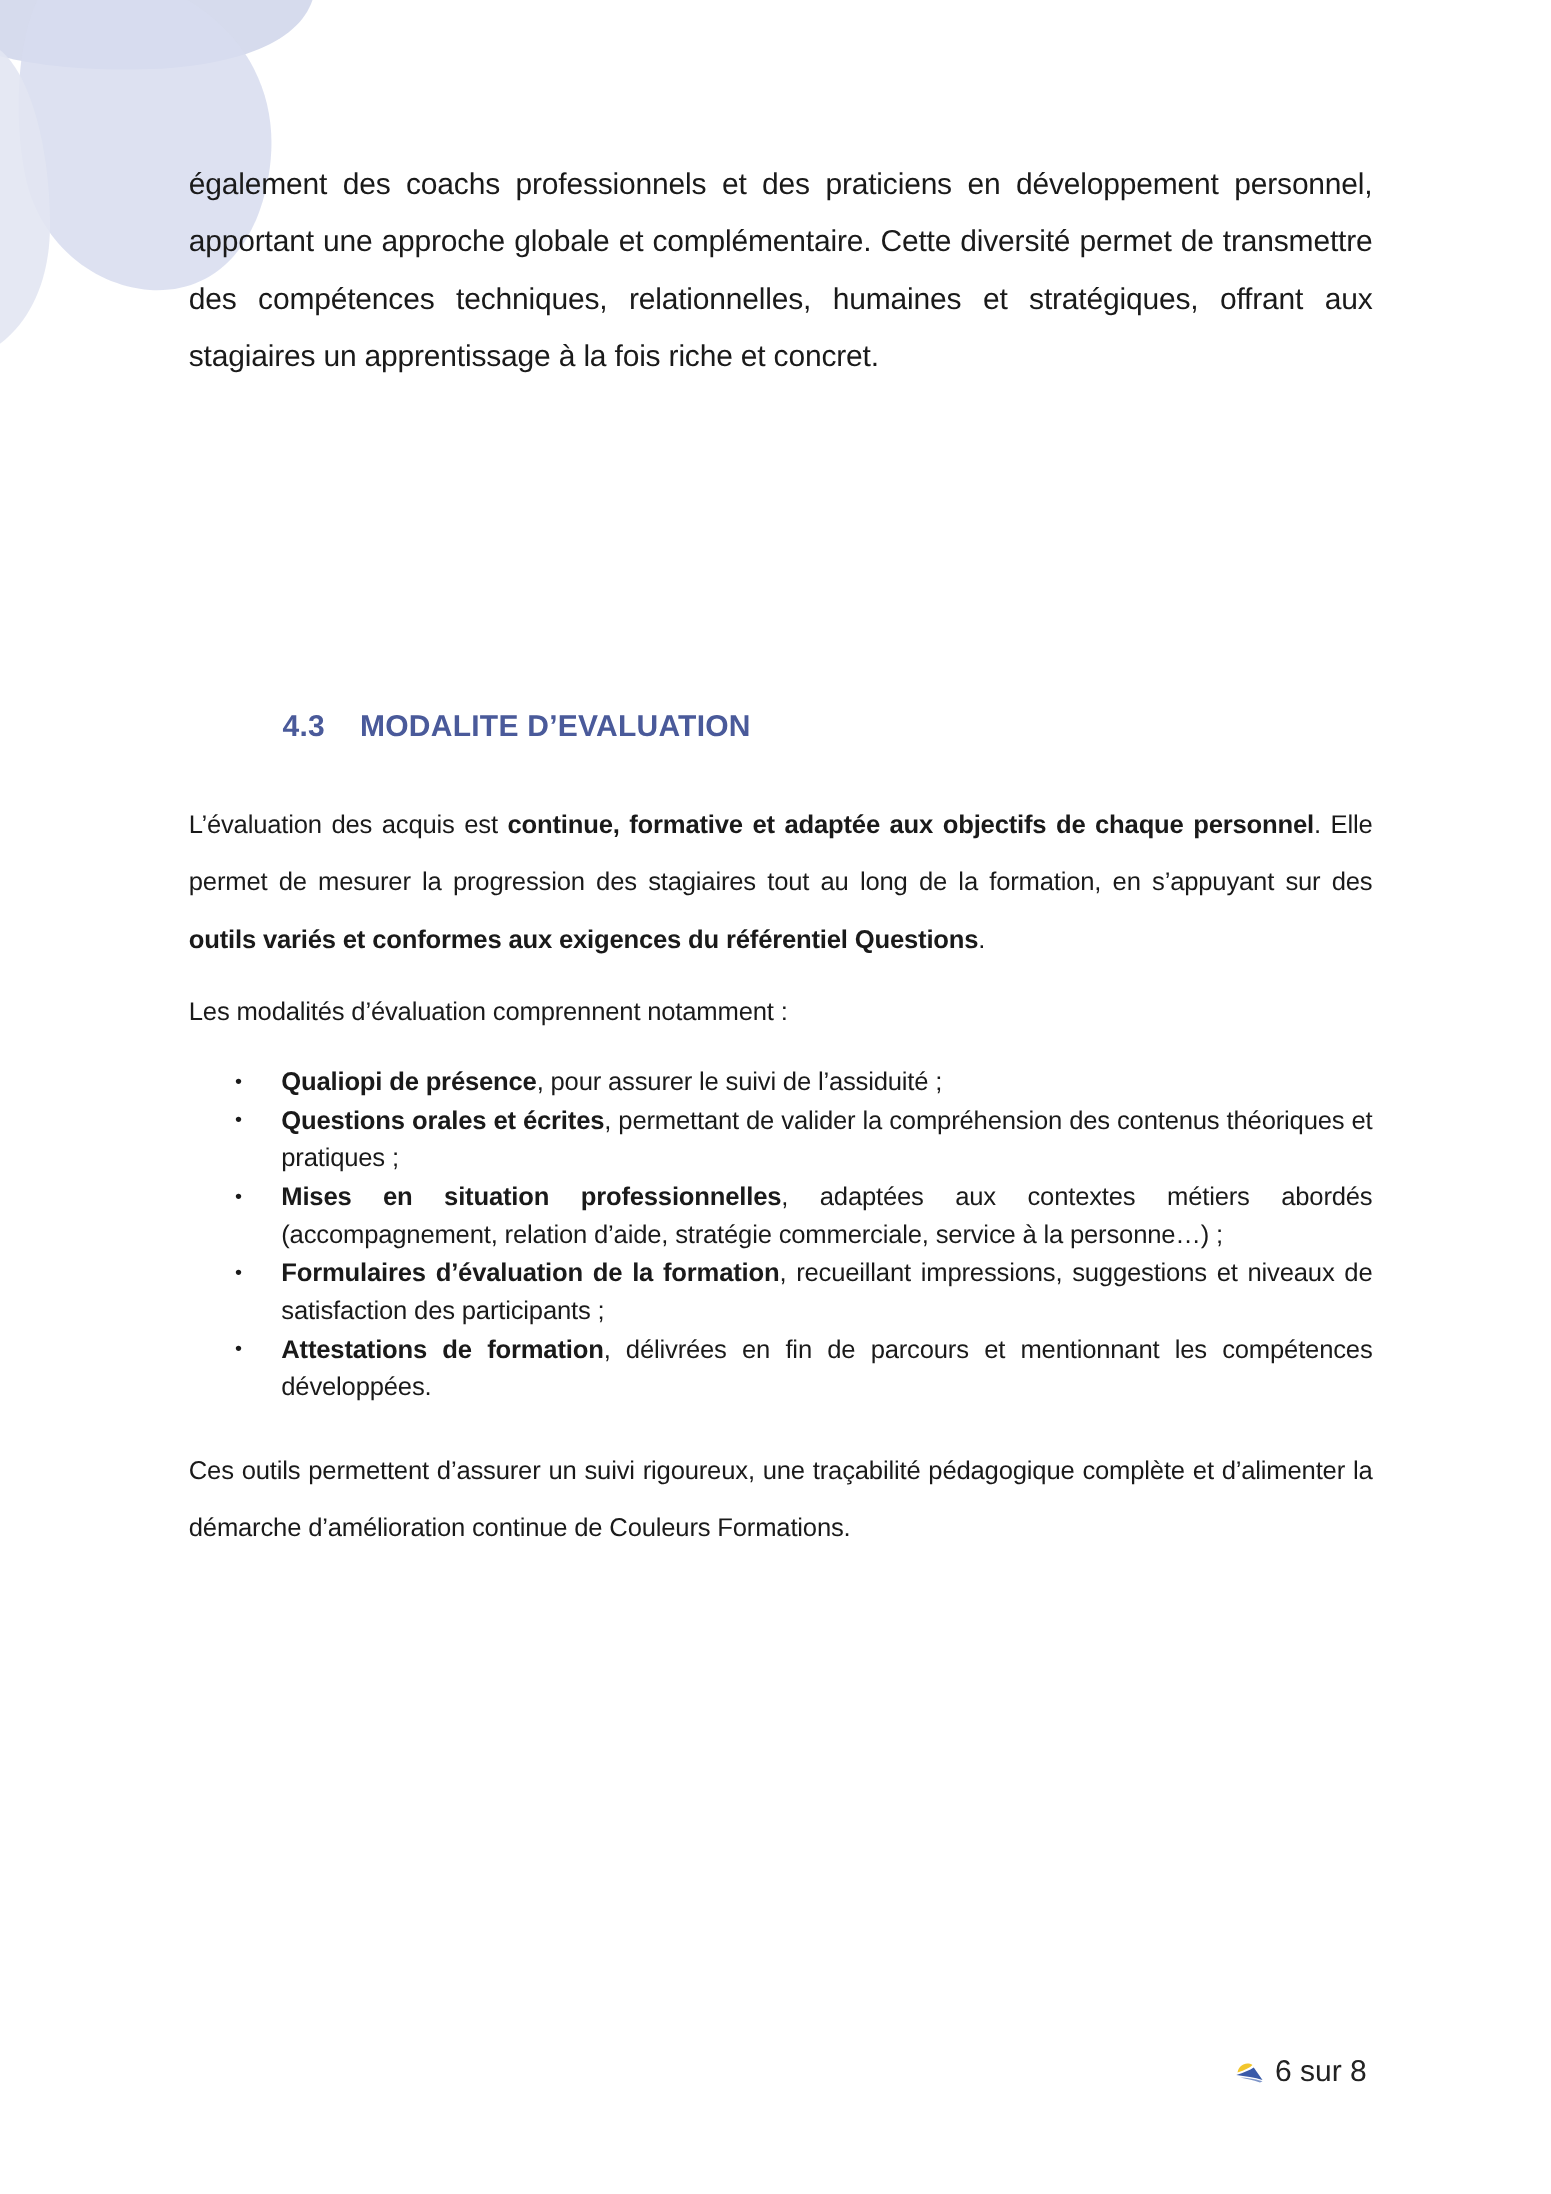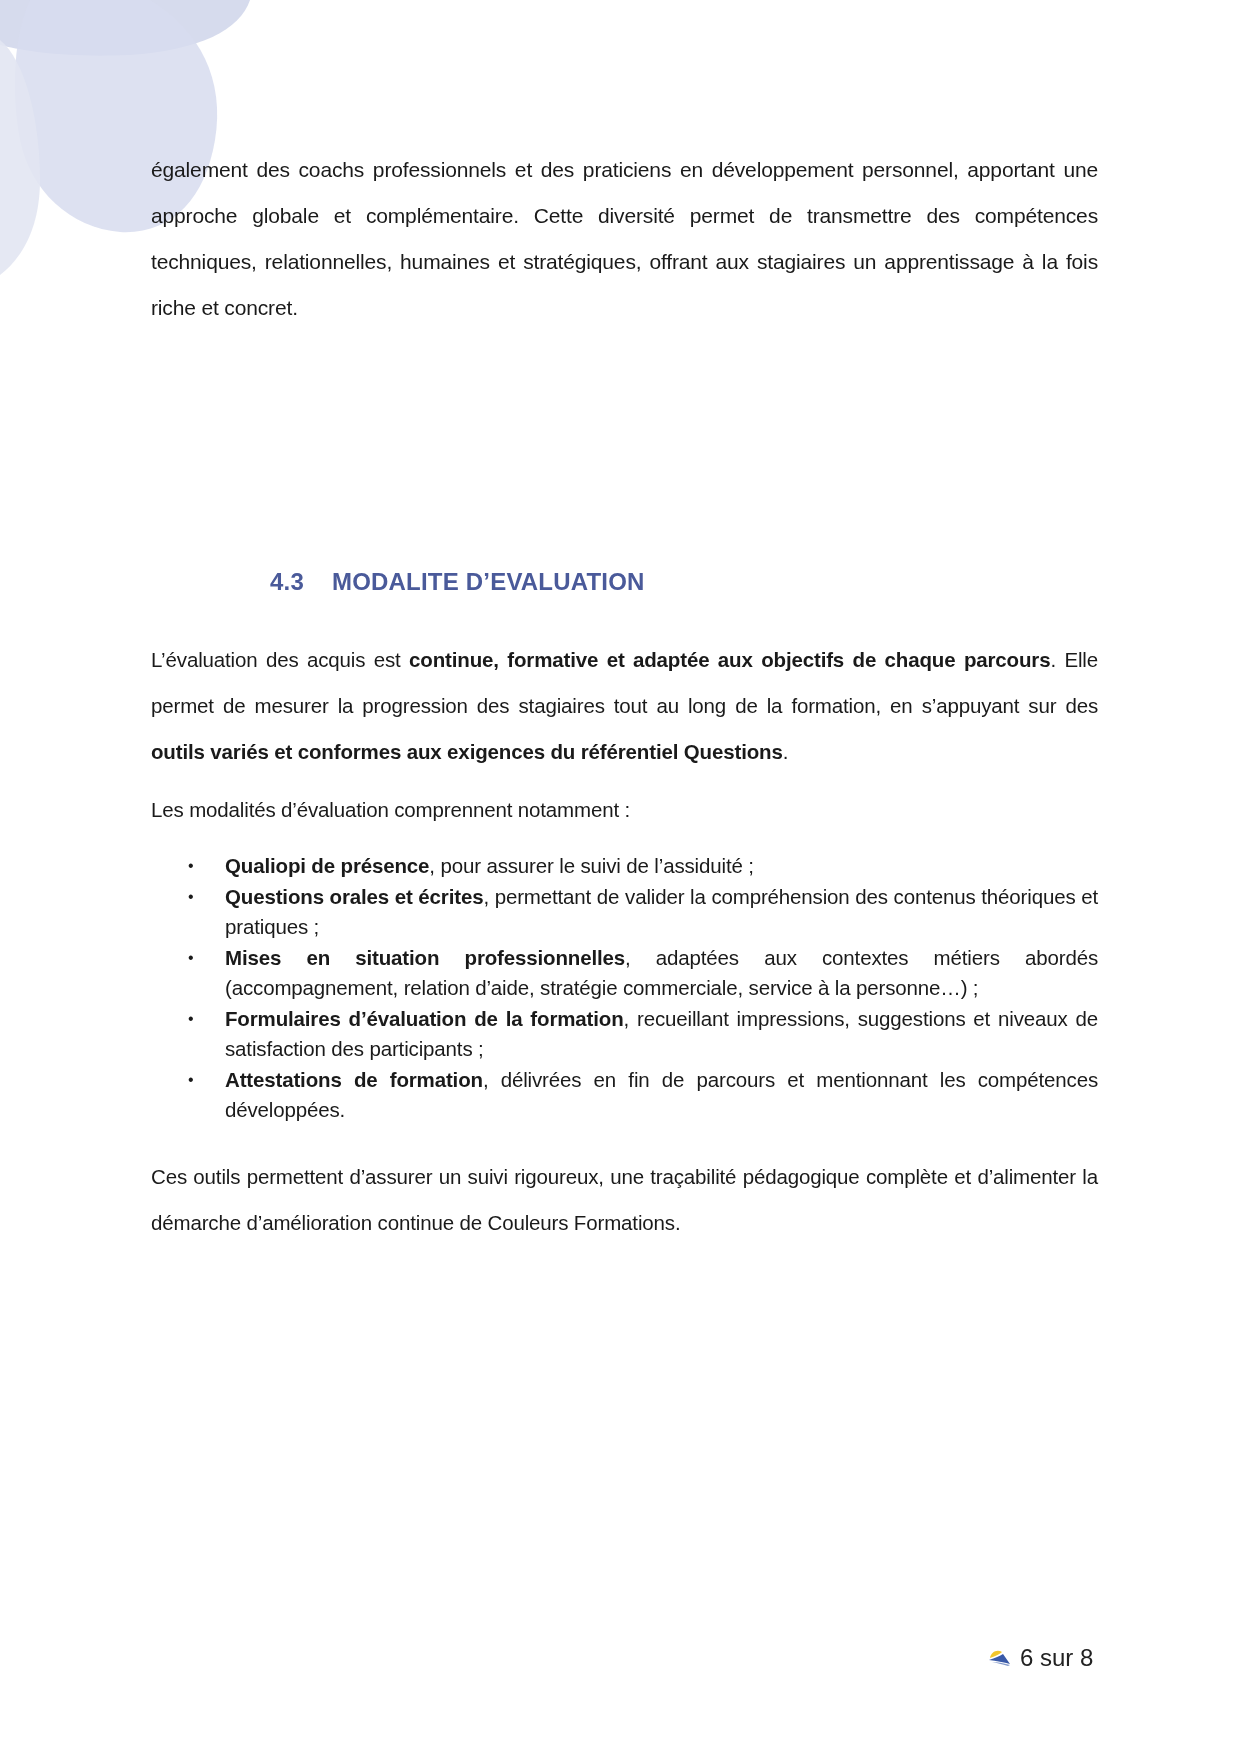--- a/index.html
+++ b/index.html
@@ -19,41 +19,40 @@
       position: absolute;
       left: 0;
       top: 0;
       width: 260px;
       height: 300px;
       pointer-events: none;
     }
     .content {
       position: absolute;
       left: 151px;
-      top: 147px;
+      top: 125px;
       width: 947px;
-      font-size: 21px;
+      font-size: 24px;
       letter-spacing: -0.15px;
     }
     .para {
       margin: 0;
       text-align: justify;
       line-height: 46px;
     }
     .para + .para { margin-top: 12px; }
     .heading {
       position: absolute;
       left: 226px;
       top: 568px;
       font-size: 24px;
       font-weight: bold;
       color: #4a5a9a;
       letter-spacing: 0.2px;
       white-space: nowrap;
-      margin-left: 44px;
     }
     .heading .num { display: inline-block; width: 62px; }
     .section2 {
       position: absolute;
       left: 151px;
       top: 637px;
       width: 947px;
       font-size: 20.5px;
       letter-spacing: -0.15px;
     }
@@ -107,21 +106,21 @@
 <div class="content">
   <p class="para">également des coachs professionnels et des praticiens en développement personnel, apportant une approche globale et complémentaire. Cette diversité permet de transmettre des compétences techniques, relationnelles, humaines et stratégiques, offrant aux stagiaires un apprentissage à la fois riche et concret.</p>
 </div>
 
 <div class="heading">
   <span class="num">4.3</span><span>MODALITE D’EVALUATION</span>
 </div>
 
 <div class="section2">
   <p class="para">
-    <span>L’évaluation des acquis est </span><b>continue, formative et adaptée aux objectifs de chaque parcours</b><span>.</span><span> Elle permet de mesurer la progression des stagiaires tout au long de la formation, en s’appuyant sur des </span><b>outils variés et conformes aux exigences du référentiel Questions</b><span>.</span>
+    <span>L’évaluation des acquis est </span><b>continue, formative et adaptée aux objectifs de chaque personnel</b><span>.</span><span> Elle permet de mesurer la progression des stagiaires tout au long de la formation, en s’appuyant sur des </span><b>outils variés et conformes aux exigences du référentiel Questions</b><span>.</span>
   </p>
   <p class="para">Les modalités d’évaluation comprennent notamment :</p>
 
   <ul class="list">
     <li>
       <span class="bullet">•</span>
       <b>Qualiopi de présence</b><span>, pour assurer le suivi de l’assiduité ;</span>
     </li>
     <li>
       <span class="bullet">•</span>

